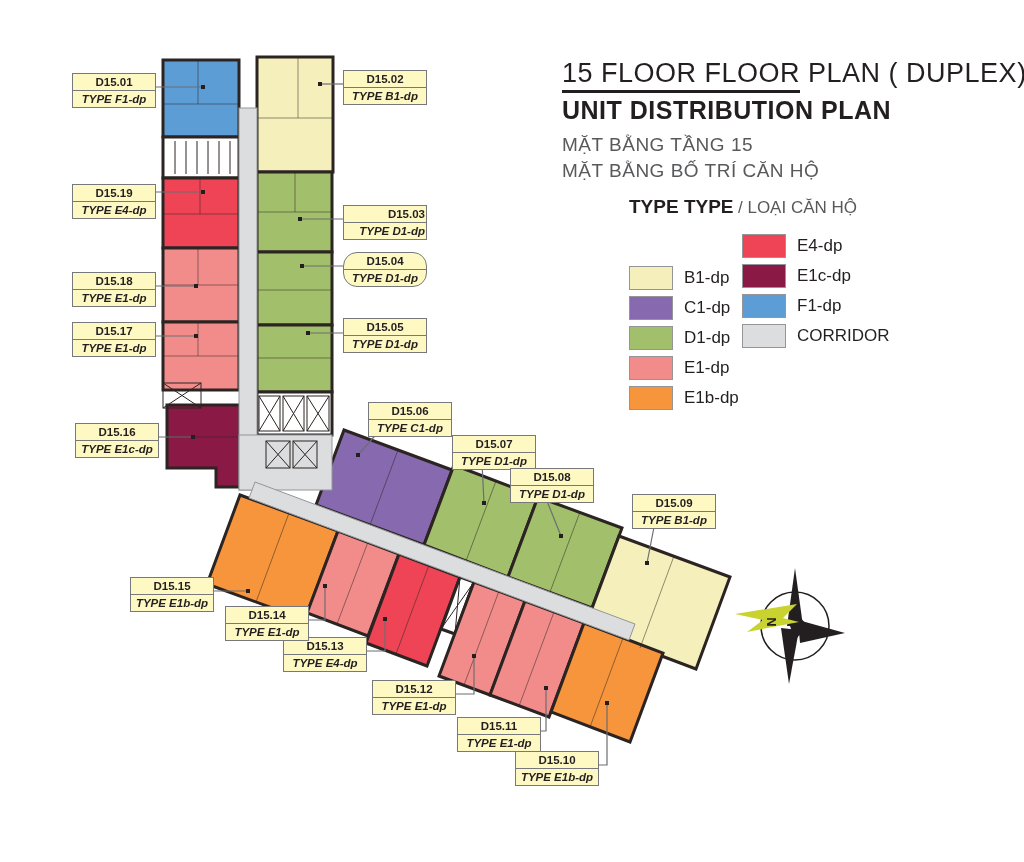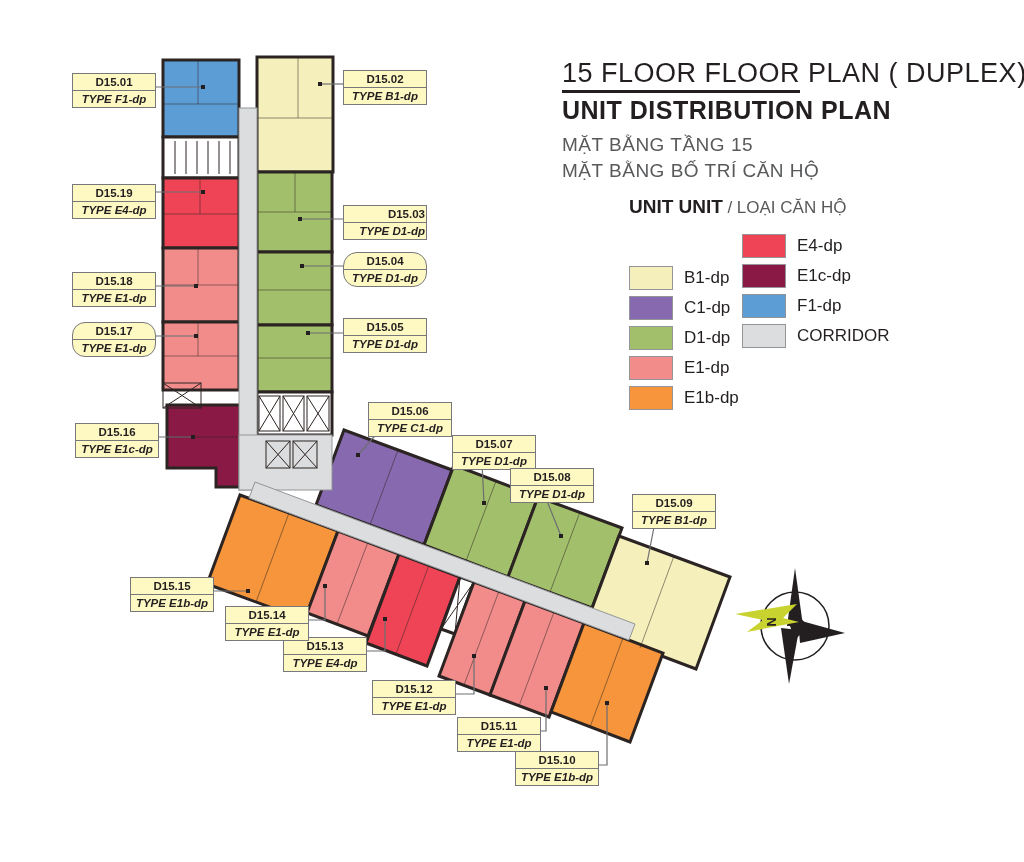--- a/index.html
+++ b/index.html
@@ -196,21 +196,21 @@
 
   <div class="titleblock">
     <div class="t1"><span class="u">15 FLOOR FLOOR</span><span> PLAN ( DUPLEX)</span></div>
     <div class="t2">UNIT DISTRIBUTION PLAN</div>
     <div class="ts">MẶT BẰNG TẦNG 15</div>
     <div class="ts">MẶT BẰNG BỐ TRÍ CĂN HỘ</div>
   </div>
 
   <div class="legend">
     <div class="legtitle">
-      <span class="lt1">UNIT UNIT</span>
+      <span class="lt1">TYPE TYPE</span>
       <span class="lt2">/ LOẠI CĂN HỘ</span>
     </div>
     <div class="legcols">
       <div class="legcol c1">
         <div class="legitem">
             <span class="swatch bg-b1"></span>
             <span class="lbl">B1-dp</span>
           </div>
         <div class="legitem">
             <span class="swatch bg-c1"></span>
@@ -307,21 +307,21 @@
       <div class="r2">TYPE E1-dp</div>
     </div>
   <div class="tag" style="left:130px;top:577px;">
       <div class="r1">D15.15</div>
       <div class="r2">TYPE E1b-dp</div>
     </div>
   <div class="tag" style="left:75px;top:423px;">
       <div class="r1">D15.16</div>
       <div class="r2">TYPE E1c-dp</div>
     </div>
-  <div class="tag" style="left:72px;top:322px;border-radius:13px;">
+  <div class="tag" style="left:72px;top:322px;">
       <div class="r1">D15.17</div>
       <div class="r2">TYPE E1-dp</div>
     </div>
   <div class="tag" style="left:72px;top:272px;">
       <div class="r1">D15.18</div>
       <div class="r2">TYPE E1-dp</div>
     </div>
   <div class="tag" style="left:72px;top:184px;">
       <div class="r1">D15.19</div>
       <div class="r2">TYPE E4-dp</div>

